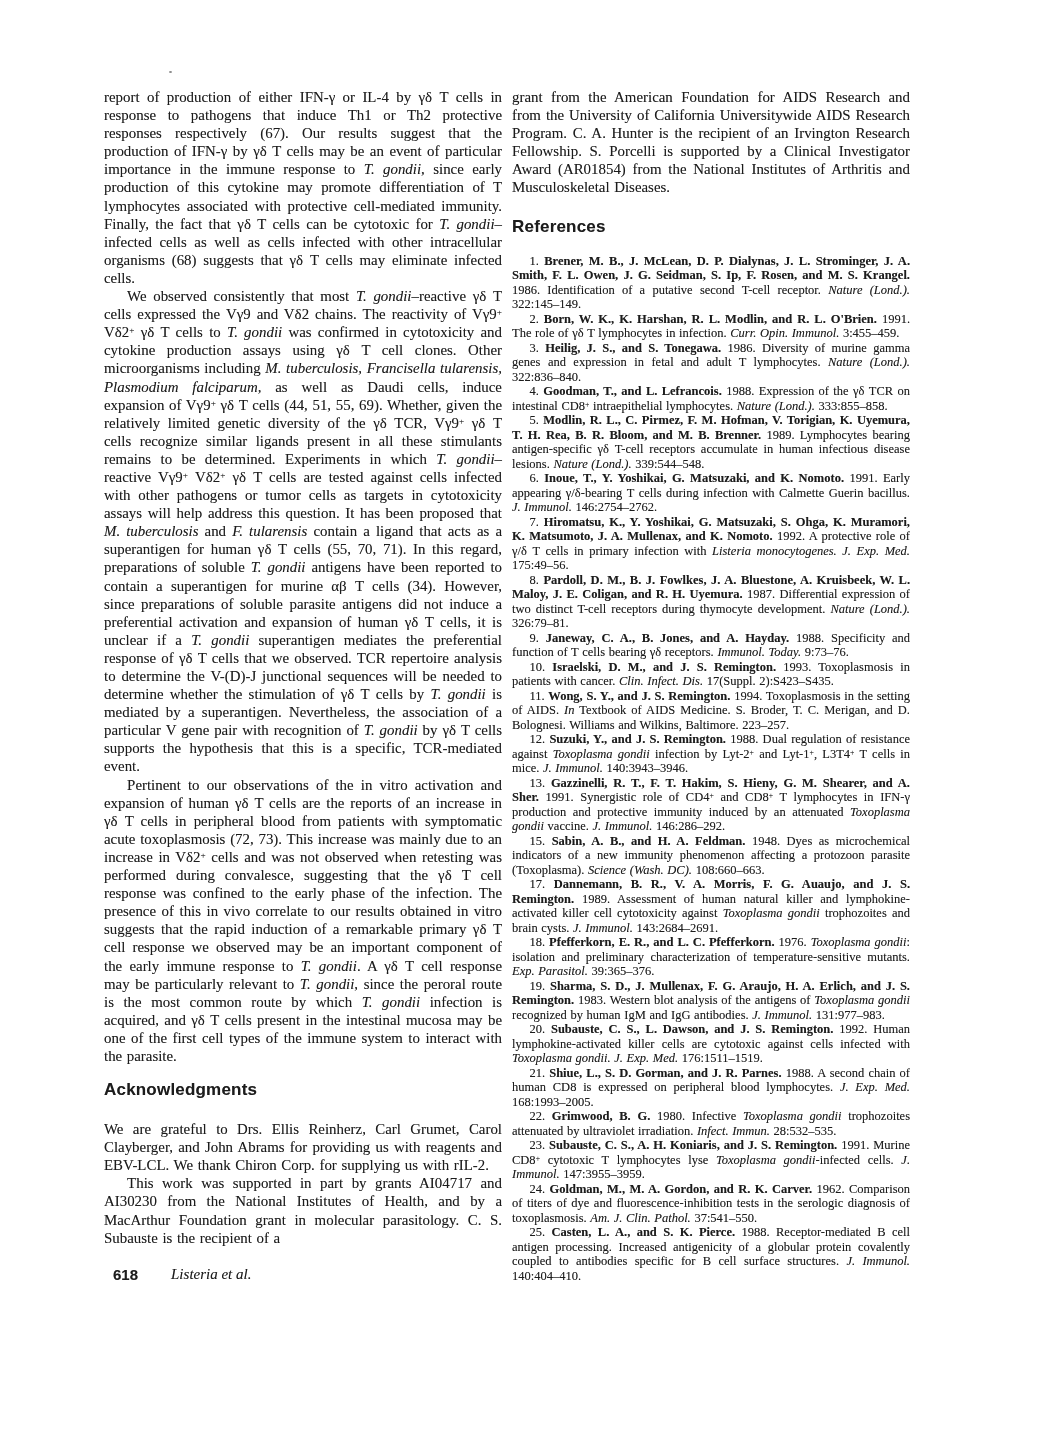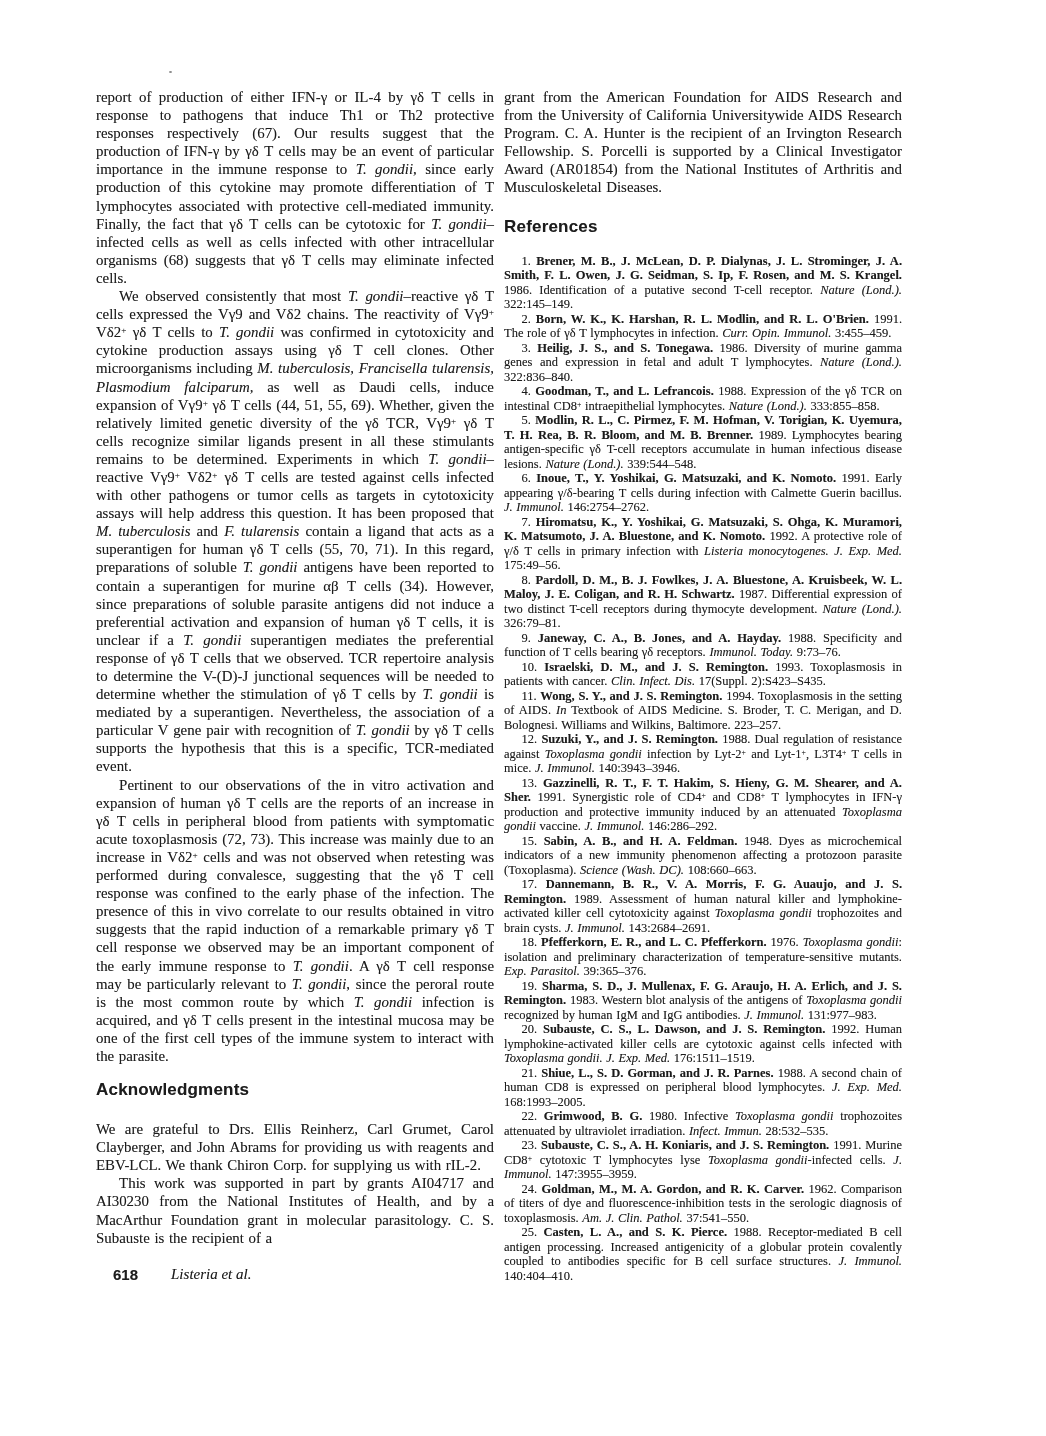--- a/index.html
+++ b/index.html
@@ -8,21 +8,21 @@
     height: 1436px;
     background: #ffffff;
     color: #1c1c1c;
     font-family: "Liberation Serif", serif;
     position: relative;
     overflow: hidden;
     text-shadow: 0 0 0.4px rgba(0,0,0,0.35);
   }
   .page {
     position: absolute;
-    left: 96px;
+    left: 104px;
     top: 88px;
     width: 823px;
     display: flex;
     gap: 10px;
   }
   .col { width: 398px; }
 
   
   .body-text p {
     margin: 0;
@@ -116,22 +116,22 @@
 
     <h2 class="section-heading refs-heading">References</h2>
 
     <div class="references">
         <p class="ref-para">1. <b>Brener, M. B., J. McLean, D. P. Dialynas, J. L. Strominger, J. A. Smith, F. L. Owen, J. G. Seidman, S. Ip, F. Rosen, and M. S. Krangel.</b> 1986. Identification of a putative second T-cell receptor. <i>Nature (Lond.).</i> 322:145–149.</p>
         <p class="ref-para">2. <b>Born, W. K., K. Harshan, R. L. Modlin, and R. L. O'Brien.</b> 1991. The role of γδ T lymphocytes in infection. <i>Curr. Opin. Immunol.</i> 3:455–459.</p>
         <p class="ref-para">3. <b>Heilig, J. S., and S. Tonegawa.</b> 1986. Diversity of murine gamma genes and expression in fetal and adult T lymphocytes. <i>Nature (Lond.).</i> 322:836–840.</p>
         <p class="ref-para">4. <b>Goodman, T., and L. Lefrancois.</b> 1988. Expression of the γδ TCR on intestinal CD8<sup>+</sup> intraepithelial lymphocytes. <i>Nature (Lond.).</i> 333:855–858.</p>
         <p class="ref-para">5. <b>Modlin, R. L., C. Pirmez, F. M. Hofman, V. Torigian, K. Uyemura, T. H. Rea, B. R. Bloom, and M. B. Brenner.</b> 1989. Lymphocytes bearing antigen-specific γδ T-cell receptors accumulate in human infectious disease lesions. <i>Nature (Lond.).</i> 339:544–548.</p>
         <p class="ref-para">6. <b>Inoue, T., Y. Yoshikai, G. Matsuzaki, and K. Nomoto.</b> 1991. Early appearing γ/δ-bearing T cells during infection with Calmette Guerin bacillus. <i>J. Immunol.</i> 146:2754–2762.</p>
-        <p class="ref-para">7. <b>Hiromatsu, K., Y. Yoshikai, G. Matsuzaki, S. Ohga, K. Muramori, K. Matsumoto, J. A. Bluestone, and K. Nomoto.</b> 1992. A protective role of γ/δ T cells in primary infection with <i>Listeria monocytogenes.</i> <i>J. Exp. Med.</i> 175:49–56.</p>
-        <p class="ref-para">8. <b>Pardoll, D. M., B. J. Fowlkes, J. A. Bluestone, A. Kruisbeek, W. L. Maloy, J. E. Coligan, and R. H. Schwartz.</b> 1987. Differential expression of two distinct T-cell receptors during thymocyte development. <i>Nature (Lond.).</i> 326:79–81.</p>
+        <p class="ref-para">7. <b>Hiromatsu, K., Y. Yoshikai, G. Matsuzaki, S. Ohga, K. Muramori, K. Matsumoto, J. A. Mullenax, and K. Nomoto.</b> 1992. A protective role of γ/δ T cells in primary infection with <i>Listeria monocytogenes.</i> <i>J. Exp. Med.</i> 175:49–56.</p>
+        <p class="ref-para">8. <b>Pardoll, D. M., B. J. Fowlkes, J. A. Bluestone, A. Kruisbeek, W. L. Maloy, J. E. Coligan, and R. H. Uyemura.</b> 1987. Differential expression of two distinct T-cell receptors during thymocyte development. <i>Nature (Lond.).</i> 326:79–81.</p>
         <p class="ref-para">9. <b>Janeway, C. A., B. Jones, and A. Hayday.</b> 1988. Specificity and function of T cells bearing γδ receptors. <i>Immunol. Today.</i> 9:73–76.</p>
         <p class="ref-para">10. <b>Israelski, D. M., and J. S. Remington.</b> 1993. Toxoplasmosis in patients with cancer. <i>Clin. Infect. Dis.</i> 17(Suppl. 2):S423–S435.</p>
         <p class="ref-para">11. <b>Wong, S. Y., and J. S. Remington.</b> 1994. Toxoplasmosis in the setting of AIDS. <i>In</i> Textbook of AIDS Medicine. S. Broder, T. C. Merigan, and D. Bolognesi. Williams and Wilkins, Baltimore. 223–257.</p>
         <p class="ref-para">12. <b>Suzuki, Y., and J. S. Remington.</b> 1988. Dual regulation of resistance against <i>Toxoplasma gondii</i> infection by Lyt-2<sup>+</sup> and Lyt-1<sup>+</sup>, L3T4<sup>+</sup> T cells in mice. <i>J. Immunol.</i> 140:3943–3946.</p>
         <p class="ref-para">13. <b>Gazzinelli, R. T., F. T. Hakim, S. Hieny, G. M. Shearer, and A. Sher.</b> 1991. Synergistic role of CD4<sup>+</sup> and CD8<sup>+</sup> T lymphocytes in IFN-γ production and protective immunity induced by an attenuated <i>Toxoplasma gondii</i> vaccine. <i>J. Immunol.</i> 146:286–292.</p>
         <p class="ref-para">15. <b>Sabin, A. B., and H. A. Feldman.</b> 1948. Dyes as microchemical indicators of a new immunity phenomenon affecting a protozoon parasite (Toxoplasma). <i>Science (Wash. DC).</i> 108:660–663.</p>
         <p class="ref-para">17. <b>Dannemann, B. R., V. A. Morris, F. G. Auaujo, and J. S. Remington.</b> 1989. Assessment of human natural killer and lymphokine-activated killer cell cytotoxicity against <i>Toxoplasma gondii</i> trophozoites and brain cysts. <i>J. Immunol.</i> 143:2684–2691.</p>
         <p class="ref-para">18. <b>Pfefferkorn, E. R., and L. C. Pfefferkorn.</b> 1976. <i>Toxoplasma gondii</i>: isolation and preliminary characterization of temperature-sensitive mutants. <i>Exp. Parasitol.</i> 39:365–376.</p>
         <p class="ref-para">19. <b>Sharma, S. D., J. Mullenax, F. G. Araujo, H. A. Erlich, and J. S. Remington.</b> 1983. Western blot analysis of the antigens of <i>Toxoplasma gondii</i> recognized by human IgM and IgG antibodies. <i>J. Immunol.</i> 131:977–983.</p>
         <p class="ref-para">20. <b>Subauste, C. S., L. Dawson, and J. S. Remington.</b> 1992. Human lymphokine-activated killer cells are cytotoxic against cells infected with <i>Toxoplasma gondii. J. Exp. Med.</i> 176:1511–1519.</p>

